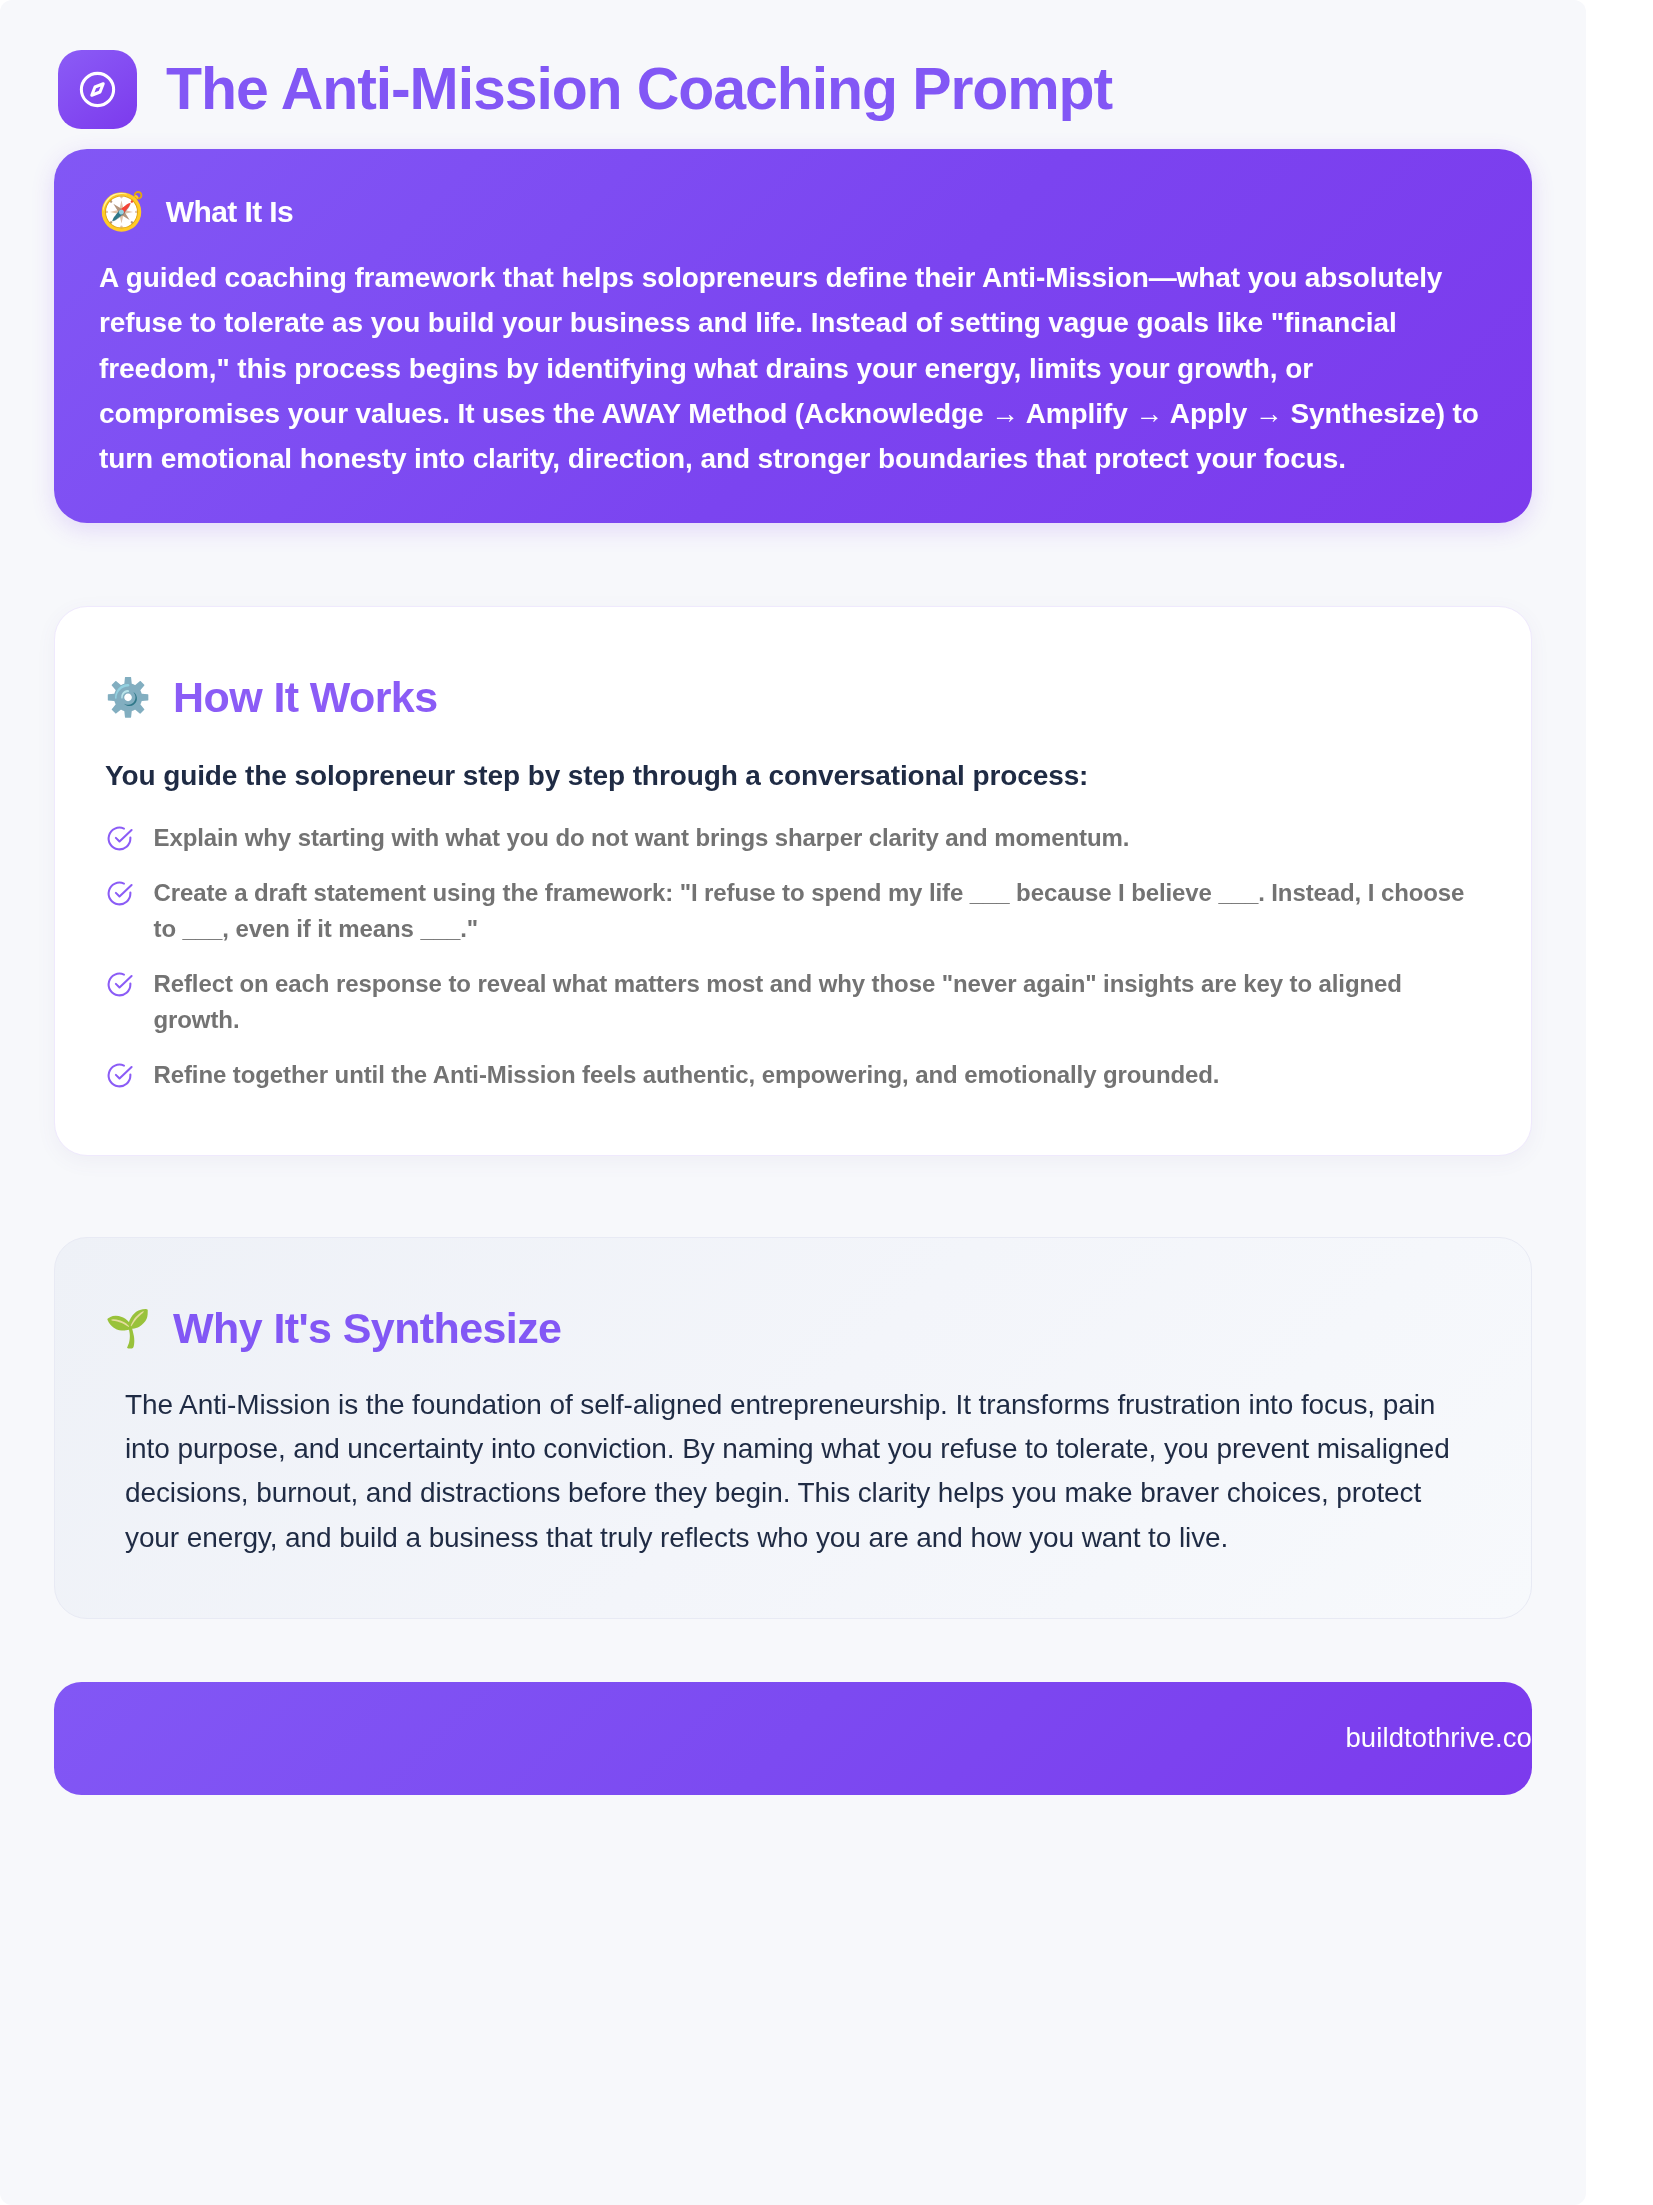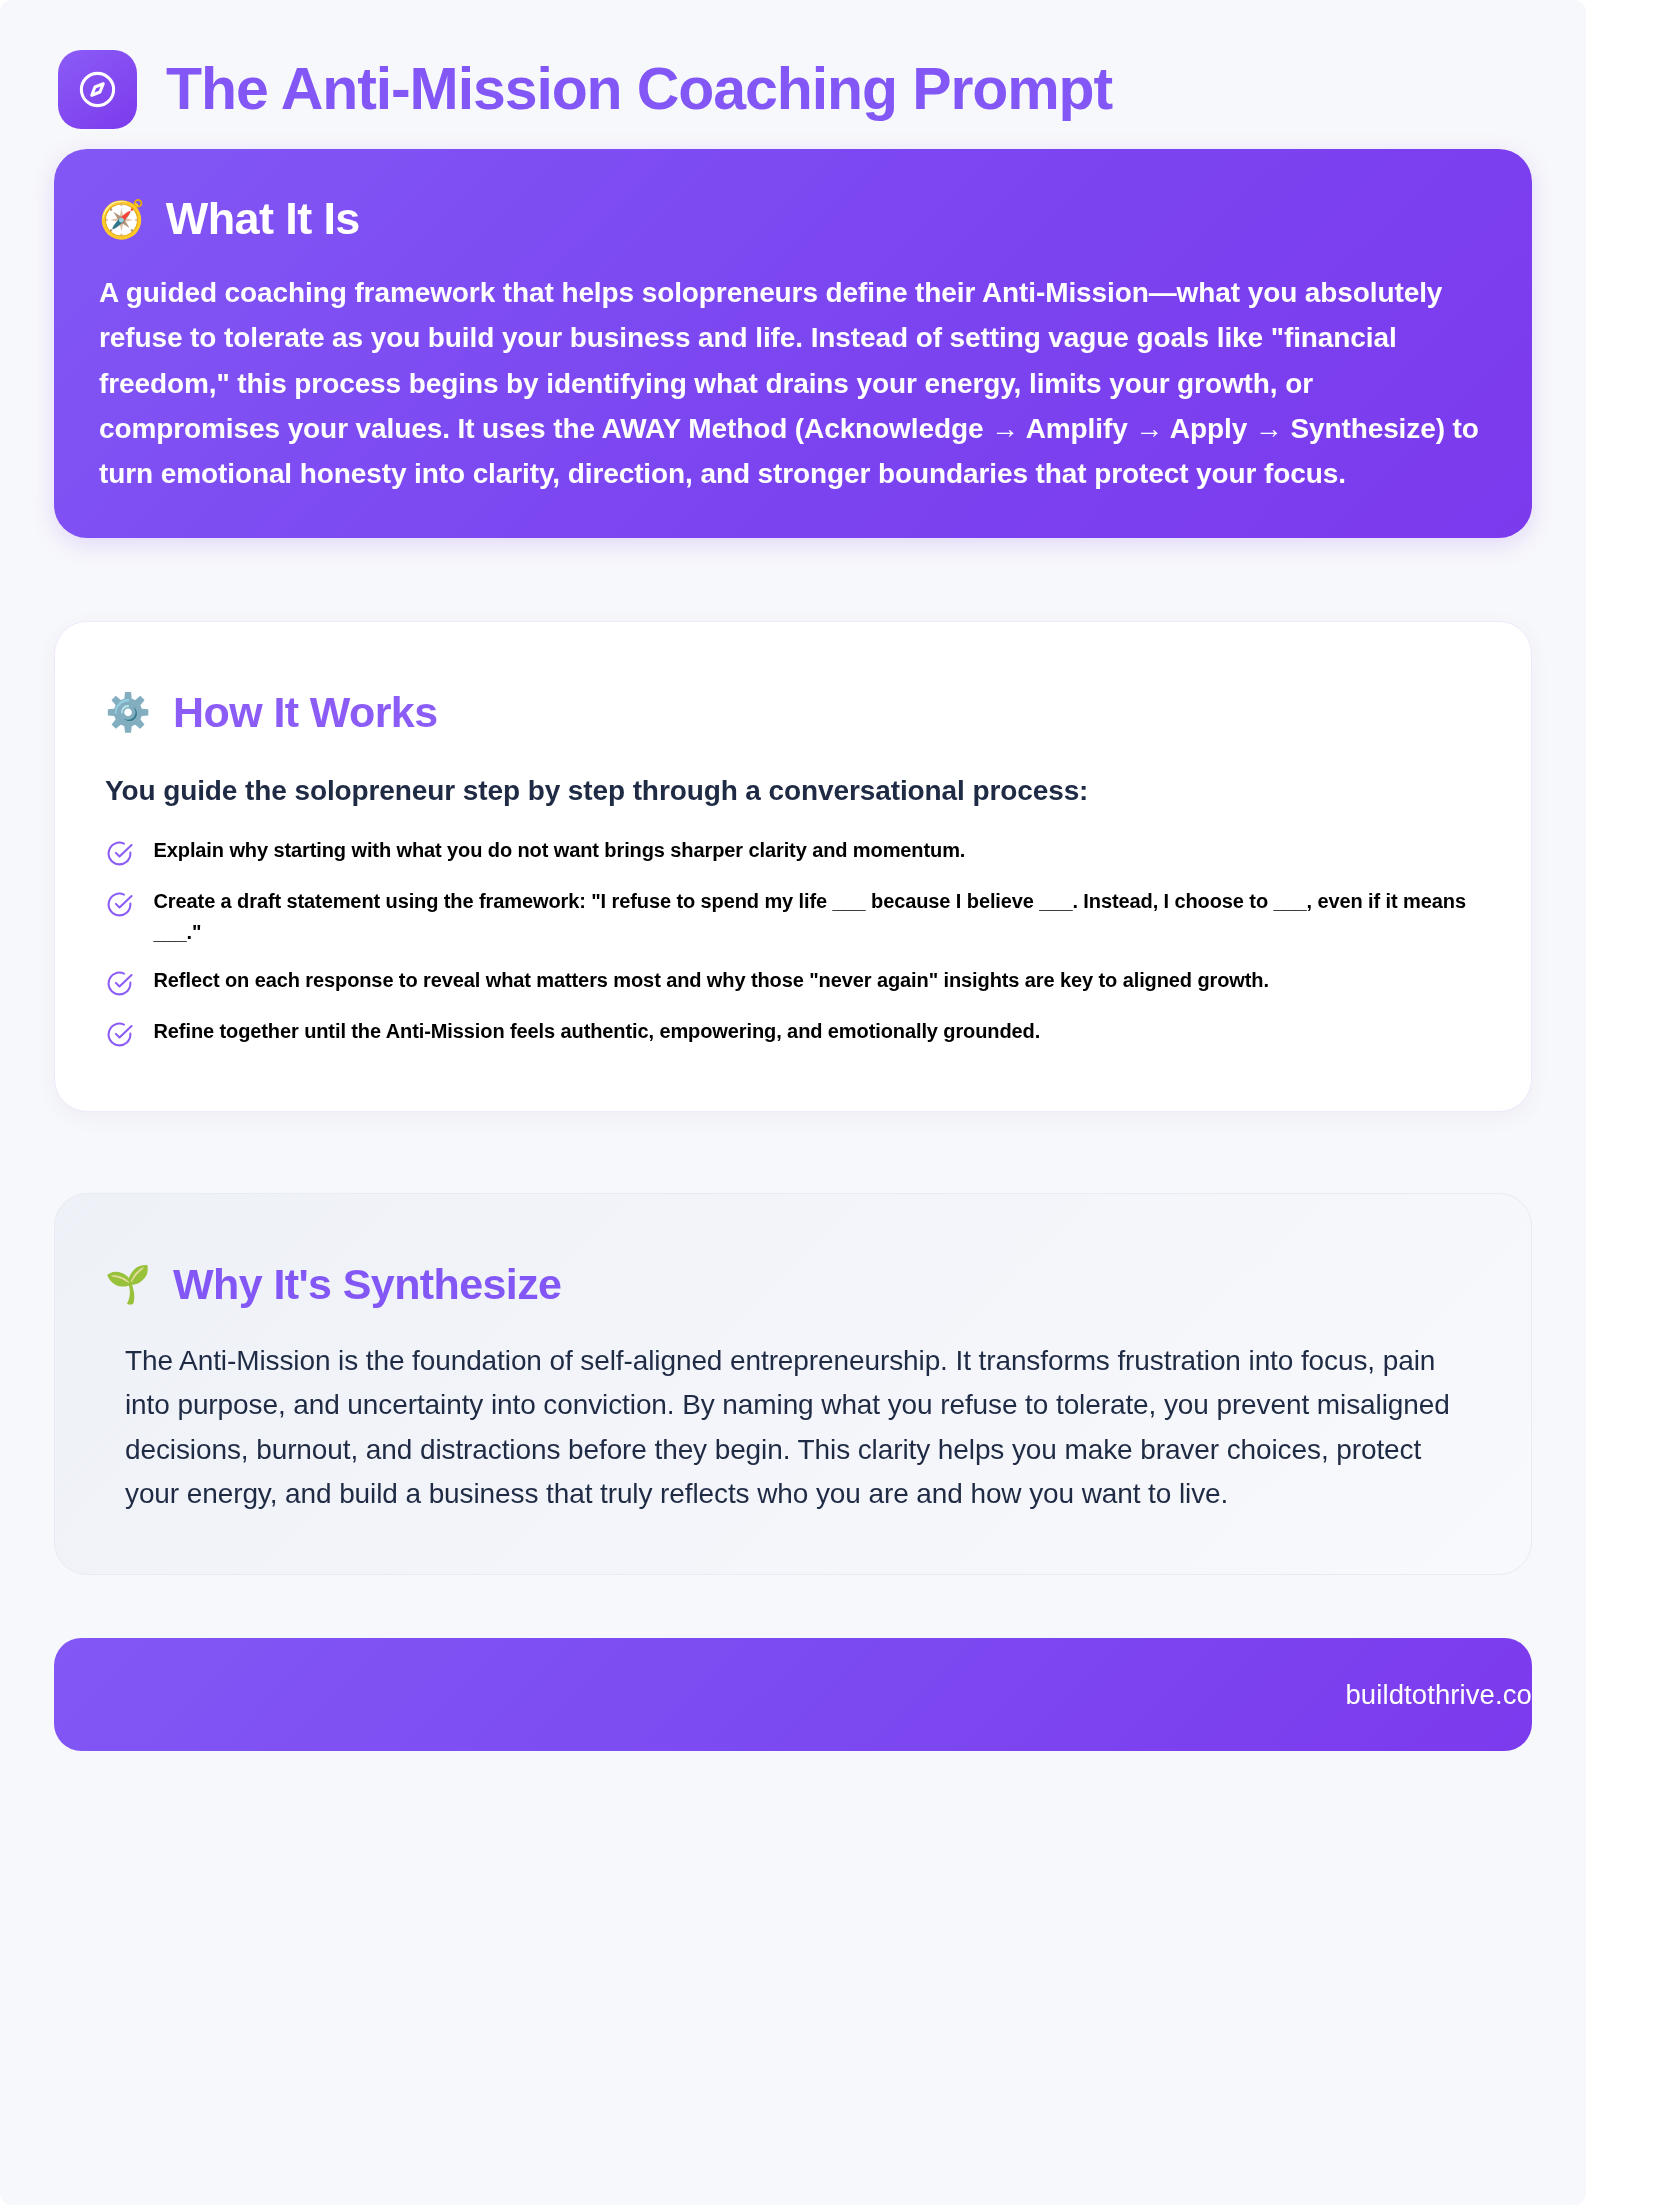--- a/index.html
+++ b/index.html
@@ -69,21 +69,21 @@
     box-shadow: 0 6.9px 23.4px rgba(124,58,237,0.16);
   }
   .card-what .card-head {
     display: flex;
     align-items: center;
     gap: 20.7px;
     margin-bottom: 25px;
   }
   .card-what .card-head .emoji { font-size: 37px; line-height: 1; }
   .card-what .card-title {
-    font-size: 45px;
+    font-size: 30px;
     font-weight: 700;
     color: #ffffff;
     letter-spacing: -0.6px;
   }
   .card-what .body-text {
     font-size: 28px;
     line-height: 1.62;
     font-weight: 700;
     color: #ffffff;
     letter-spacing: -0.1px;
@@ -126,24 +126,24 @@
     margin-bottom: 18px;
   }
   .step:last-child { margin-bottom: 8px; }
   .step-icon {
     flex: 0 0 auto;
     width: 32px;
     padding-top: 4.1px;
   }
   .step-icon svg { display: block; }
   .step-text {
-    font-size: 20px;
+    font-size: 24px;
     line-height: 1.52;
     font-weight: 700;
-    color: #000000;
+    color: #737373;
     letter-spacing: -0.1px;
   }
 
   
   .card-why {
     margin-top: 81px;
     background: linear-gradient(135deg, #eef1f7 0%, #f3f5fa 50%, #f7f9fc 100%);
     border: 1.4px solid #e8eaf4;
     padding: 66px 50px 58px 50px;
   }

